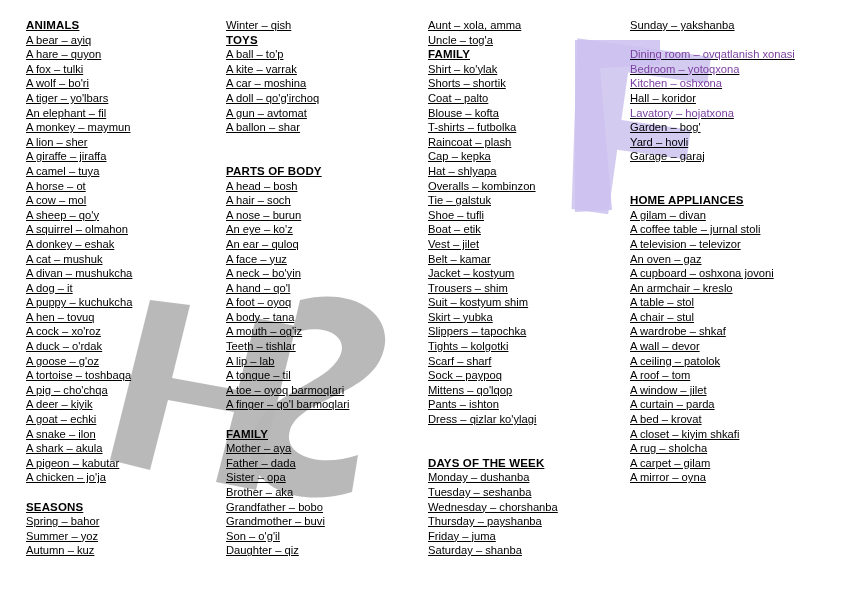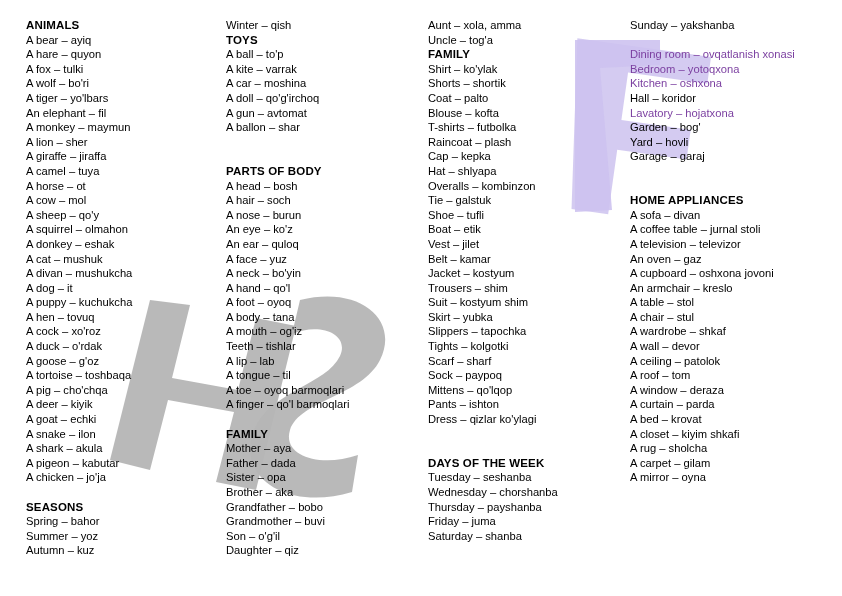--- a/index.html
+++ b/index.html
@@ -29,20 +29,21 @@
     height: 596px;
     pointer-events: none;
     z-index: 0;
   }
   .columns {
     position: relative;
     z-index: 2;
     display: flex;
     gap: 0px;
     align-items: flex-start;
+    text-decoration: underline;
   }
   .col {
     width: 205px;
     flex: 0 0 205px;
   }
   .col.c1 { width: 200px; flex-basis: 200px; }
   .col.c2 { width: 202px; flex-basis: 202px; }
   .col.c3 { width: 202px; flex-basis: 202px; }
   .col.c4 { width: 200px; flex-basis: 200px; }
 
@@ -189,20 +190,21 @@
       <div class="entry">Slippers – tapochka</div>
       <div class="entry">Tights – kolgotki</div>
       <div class="entry">Scarf – sharf</div>
       <div class="entry">Sock – paypoq</div>
       <div class="entry">Mittens – qo'lqop</div>
       <div class="entry">Pants – ishton</div>
       <div class="entry">Dress – qizlar ko'ylagi</div>
       <div class="gap"></div>
       <div class="gap"></div>
       <div class="heading">DAYS OF THE WEEK</div>
+      <div class="entry">Monday – dushanba</div>
       <div class="entry">Tuesday – seshanba</div>
       <div class="entry">Wednesday – chorshanba</div>
       <div class="entry">Thursday – payshanba</div>
       <div class="entry">Friday – juma</div>
       <div class="entry">Saturday – shanba</div>
     </div>
 
     <div class="col c4">
       <div class="entry">Sunday – yakshanba</div>
       <div class="gap"></div>
@@ -210,33 +212,33 @@
       <div class="entry accent">Bedroom – yotoqxona</div>
       <div class="entry accent">Kitchen – oshxona</div>
       <div class="entry">Hall – koridor</div>
       <div class="entry accent">Lavatory – hojatxona</div>
       <div class="entry">Garden – bog'</div>
       <div class="entry">Yard – hovli</div>
       <div class="entry">Garage – garaj</div>
       <div class="gap"></div>
       <div class="gap"></div>
       <div class="heading">HOME APPLIANCES</div>
-      <div class="entry">A sofa – divan</div>
+      <div class="entry">A gilam – divan</div>
       <div class="entry">A coffee table – jurnal stoli</div>
       <div class="entry">A television – televizor</div>
       <div class="entry">An oven – gaz</div>
       <div class="entry">A cupboard – oshxona jovoni</div>
       <div class="entry">An armchair – kreslo</div>
       <div class="entry">A table – stol</div>
       <div class="entry">A chair – stul</div>
       <div class="entry">A wardrobe – shkaf</div>
       <div class="entry">A wall – devor</div>
       <div class="entry">A ceiling – patolok</div>
       <div class="entry">A roof – tom</div>
-      <div class="entry">A window – deraza</div>
+      <div class="entry">A window – jilet</div>
       <div class="entry">A curtain – parda</div>
       <div class="entry">A bed – krovat</div>
       <div class="entry">A closet – kiyim shkafi</div>
       <div class="entry">A rug – sholcha</div>
       <div class="entry">A carpet – gilam</div>
       <div class="entry">A mirror – oyna</div>
     </div>
 
   </div>
 </div>

